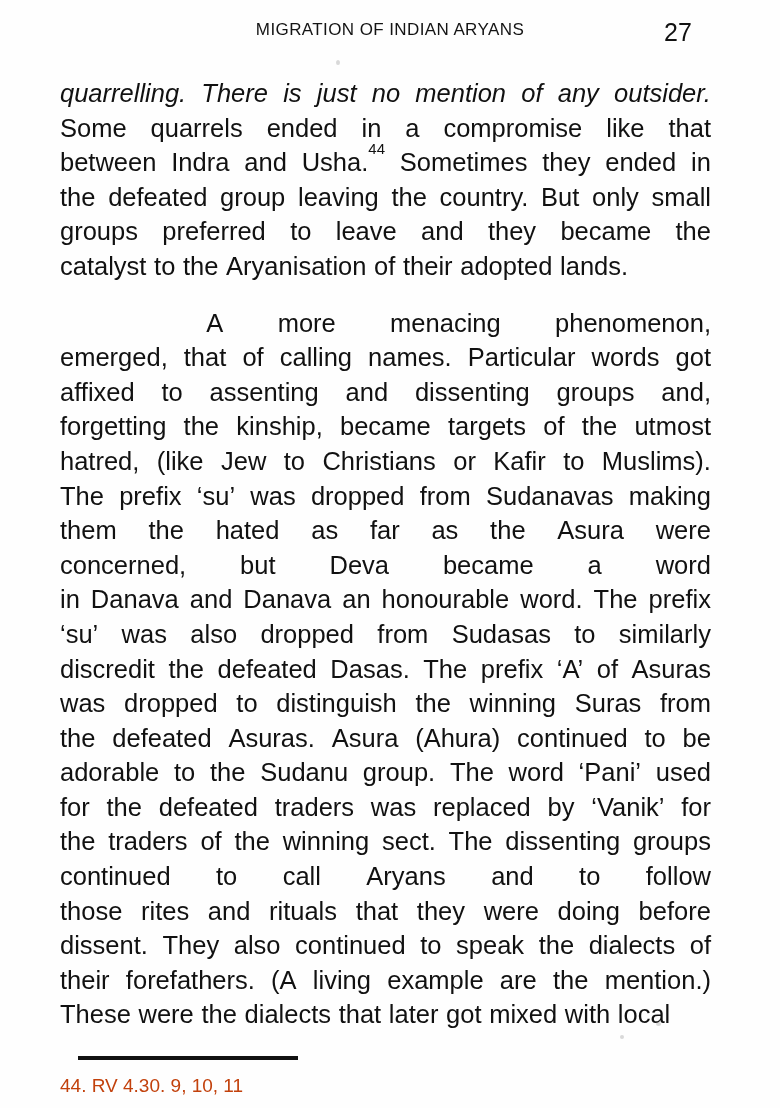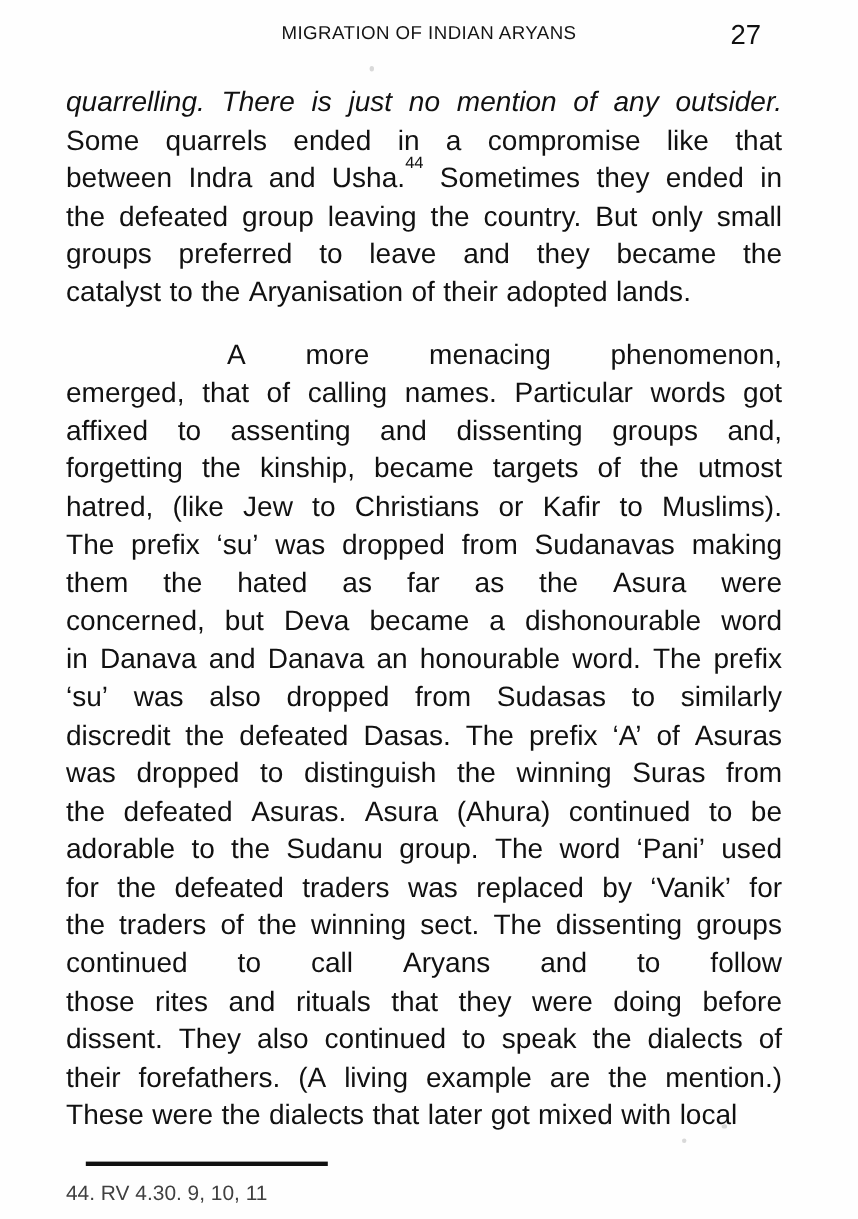--- a/index.html
+++ b/index.html
@@ -124,21 +124,21 @@
     width: 220px;
     height: 4px;
     background: #111111;
   }
   .footnote {
     position: absolute;
     left: 60px;
     top: 1074px;
     font-size: 19px;
     line-height: 24px;
-    color: #404040;
+    color: #c2410c;
     white-space: nowrap;
   }
 
   
   .speckle {
     position: absolute;
     background: #b9b9b9;
     border-radius: 50%;
     opacity: 0.55;
   }
@@ -290,21 +290,20 @@
           <span class="w">the</span>
           <span class="w">Asura</span>
           <span class="w">were</span>
         </div>
         <div class="line">
           <span class="w">concerned,</span>
           <span class="w">but</span>
           <span class="w">Deva</span>
           <span class="w">became</span>
           <span class="w">a</span>
-          <span class="w">dishonourable</span>
           <span class="w">word</span>
         </div>
         <div class="line">
           <span class="w">in</span>
           <span class="w">Danava</span>
           <span class="w">and</span>
           <span class="w">Danava</span>
           <span class="w">an</span>
           <span class="w">honourable</span>
           <span class="w">word.</span>

